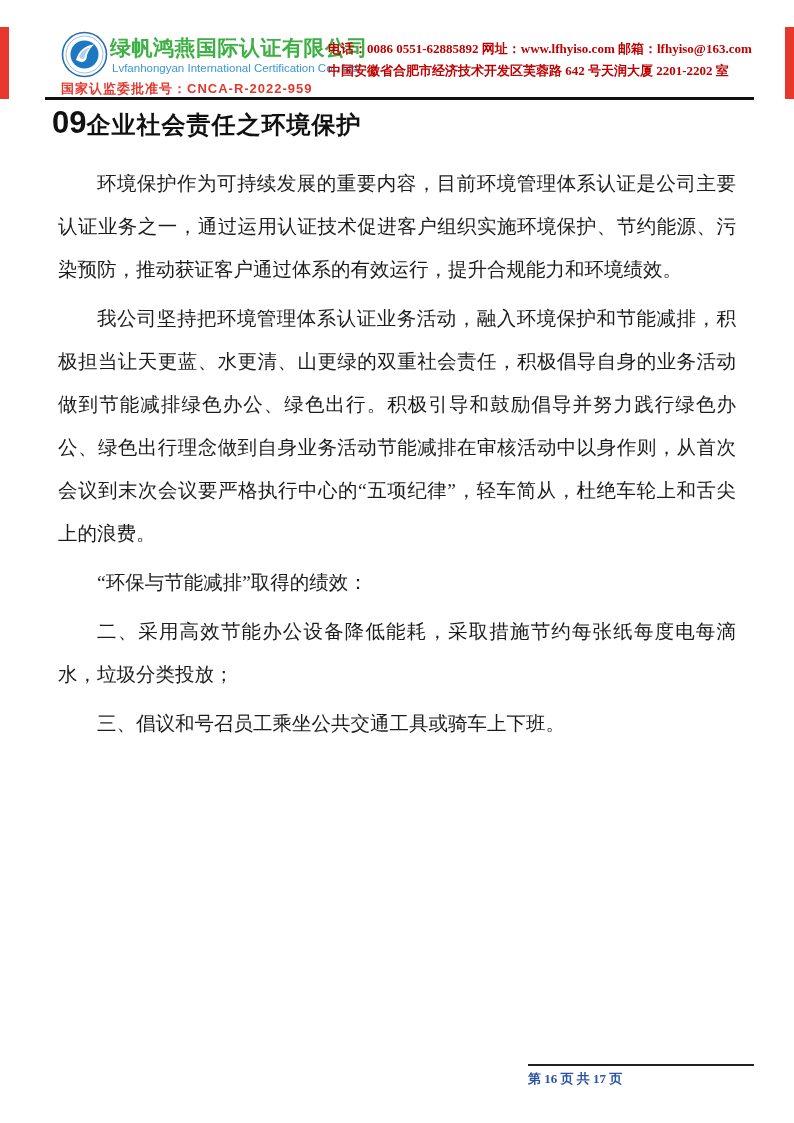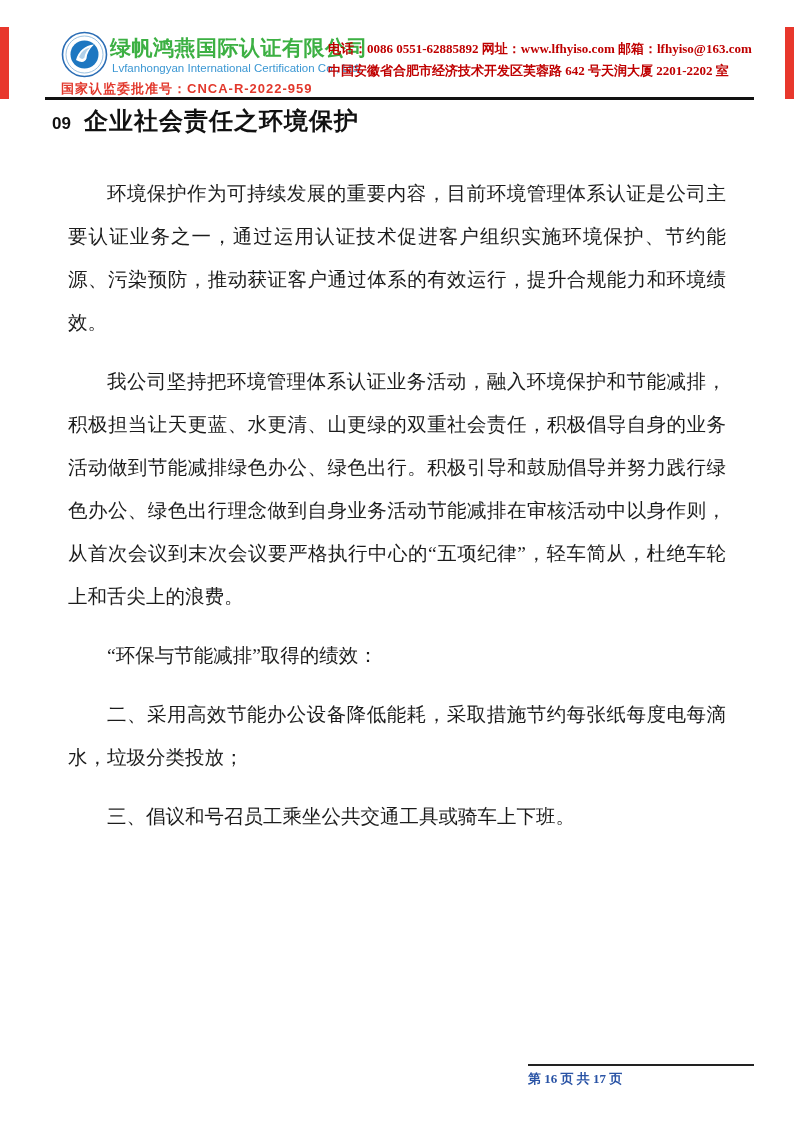--- a/index.html
+++ b/index.html
@@ -43,30 +43,30 @@
     position: absolute; left: 45px; top: 97px; width: 709px; height: 2.5px;
     background: #111111;
   }
 
   
   .section-title {
     position: absolute; left: 52px; top: 105px;
     font-family: "Liberation Sans", "DejaVu Sans", sans-serif;
     font-weight: 700; color: #111111; white-space: nowrap;
   }
-  .section-title .num   { font-size: 17px; margin-right: 13px; }
+  .section-title .num   { font-size: 31px; }
   .section-title .words { font-size: 24px; letter-spacing: 1px; }
 
   
   .body-text {
     position: absolute; left: 52px; top: 156px; width: 690px;
     font-size: 19.5px; line-height: 43px; color: #1c1c1c;
     text-align: justify; text-justify: inter-ideograph;
   }
-  .body-text p { text-indent: 2em; margin: 16px; }
+  .body-text p { text-indent: 2em; margin: 6px; }
 
   
   .footer-rule {
     position: absolute; left: 528px; top: 1064px; width: 226px; height: 1.5px;
     background: #222222;
   }
   .page-number {
     position: absolute; left: 528px; top: 1070px; width: 226px;
     text-align: left; font-size: 13px; font-weight: 600; color: #2953a5;
     font-family: "Liberation Serif", "DejaVu Serif", serif; white-space: nowrap;

